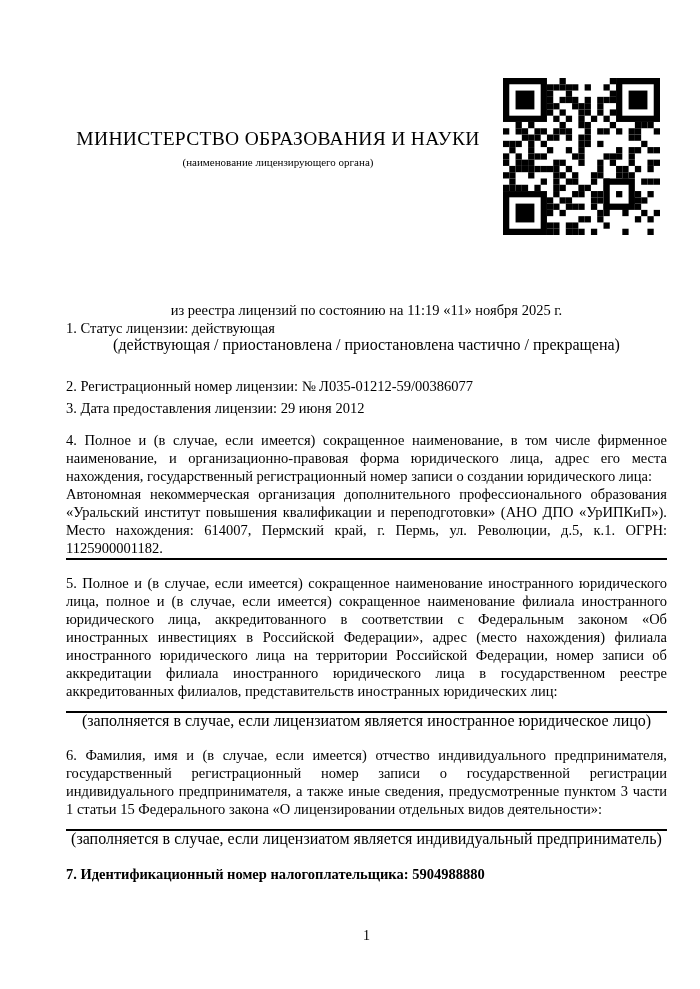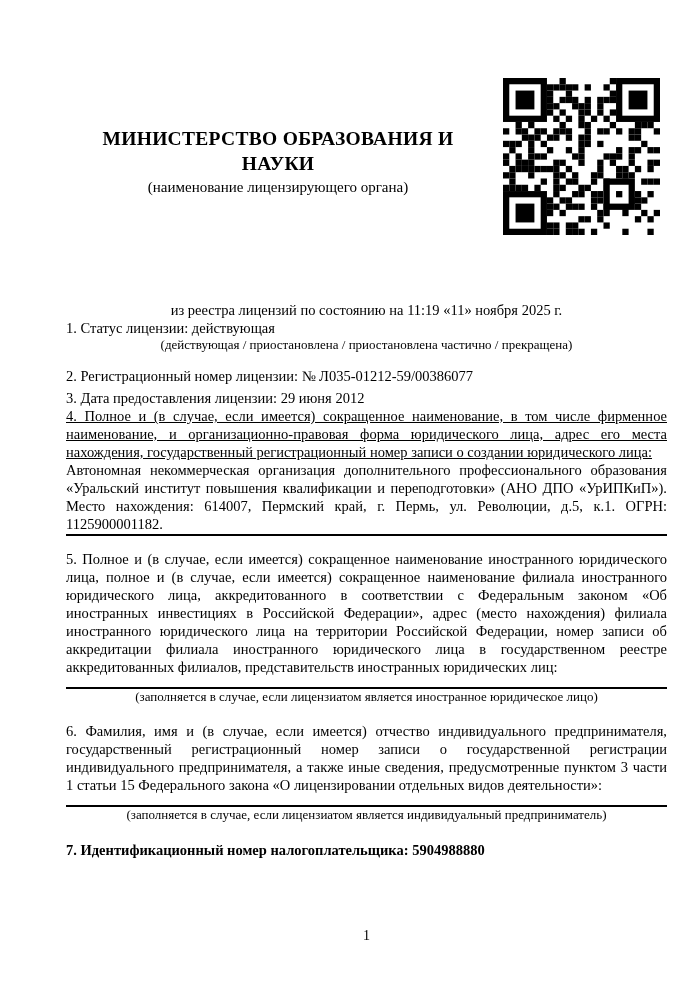--- a/index.html
+++ b/index.html
@@ -9,51 +9,51 @@
     background:#ffffff;
     color:#000000;
     font-family:"Liberation Serif", serif;
     overflow:hidden;
   }
   .header{
     position:absolute;top:126px;left:66px;width:424px;
     text-align:center;
   }
   .header-name{
-    font-weight:bold;
+    font-weight:normal;
     font-size:19.5px;
     line-height:25px;
     letter-spacing:0.3px;
   }
   .small{
-    font-size:15px;
+    font-size:11px;
     line-height:15px;
   }
   .header .small{margin-top:4px;}
   .qr{
     position:absolute;top:78px;left:503px;width:157px;height:157px;
   }
   .content{
     position:absolute;top:301px;left:66px;width:601px;
     font-size:14.5px;line-height:18px;
   }
   .doc-title{text-align:center;}
   p{margin:0;}
   .just{text-align:justify;}
   .cap{
-    font-size:13px;line-height:15px;text-align:center;
+    font-size:16px;line-height:15px;text-align:center;
   }
   .rule{
     border-top:2px solid #000;height:0;margin-top:1px;
   }
   .rule.gap{margin-top:11px;}
   .s1{}
-  .s2{margin-top:15px;}
+  .s2{margin-top:25px;}
   .s3{margin-top:4px;}
-  .s4{text-decoration:underline;}
+  .s4{margin-top:14px;}
   .s5{margin-top:14px;}
   .s6{margin-top:18px;}
   .s7{margin-top:19px;font-weight:bold;}
   .pageno{
     position:absolute;top:927px;left:66px;width:601px;
     text-align:center;font-size:14px;line-height:18px;
   }
 </style>
 </head>
 <body>

